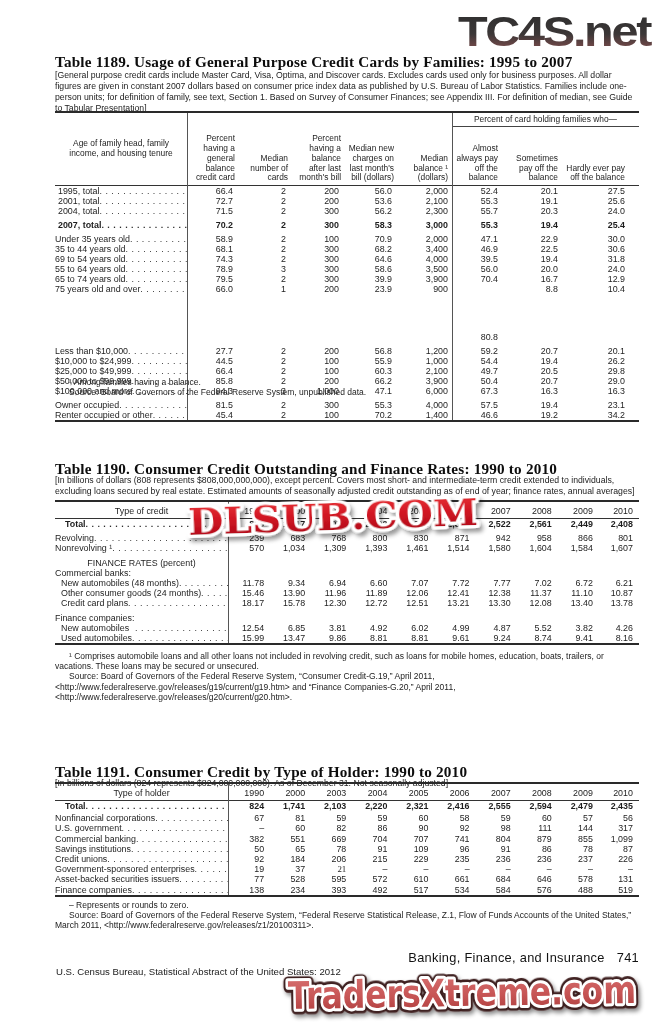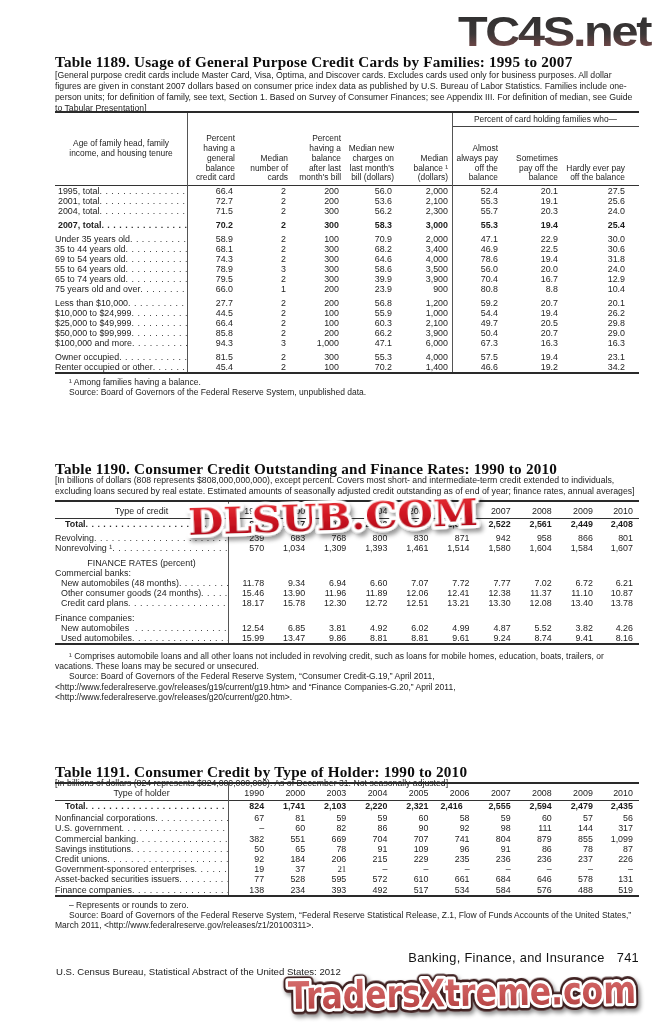--- a/index.html
+++ b/index.html
@@ -171,21 +171,21 @@
         <div class="trow">
           <div class="lbl" style="width: 132px;">
             <span class="tx">69 to 54 years old</span>
             <span class="dots"></span>
           </div>
           <div class="num" style="width: 53px; padding-right: 7px;">74.3</div>
           <div class="num" style="width: 53px; padding-right: 7px;">2</div>
           <div class="num" style="width: 53px; padding-right: 7px;">300</div>
           <div class="num" style="width: 53px; padding-right: 7px;">64.6</div>
           <div class="num" style="width: 53px; padding-right: 4px;">4,000</div>
-          <div class="num" style="width: 51px; padding-right: 5px;">78.6</div>
+          <div class="num" style="width: 51px; padding-right: 5px;">39.5</div>
           <div class="num" style="width: 60px; padding-right: 5px;">19.4</div>
           <div class="num" style="width: 76px; padding-right: 14px;">31.8</div>
         </div>
         <div class="trow">
           <div class="lbl" style="width: 132px;">
             <span class="tx">55 to 64 years old</span>
             <span class="dots"></span>
           </div>
           <div class="num" style="width: 53px; padding-right: 7px;">78.9</div>
           <div class="num" style="width: 53px; padding-right: 7px;">3</div>
@@ -213,21 +213,21 @@
         <div class="trow">
           <div class="lbl" style="width: 132px;">
             <span class="tx">75 years old and over</span>
             <span class="dots"></span>
           </div>
           <div class="num" style="width: 53px; padding-right: 7px;">66.0</div>
           <div class="num" style="width: 53px; padding-right: 7px;">1</div>
           <div class="num" style="width: 53px; padding-right: 7px;">200</div>
           <div class="num" style="width: 53px; padding-right: 7px;">23.9</div>
           <div class="num" style="width: 53px; padding-right: 4px;">900</div>
-          <div class="num" style="width: 51px; padding-right: 5px;">80.8</div>
+          <div class="num" style="width: 51px; padding-right: 5px; margin-top: 48px;">80.8</div>
           <div class="num" style="width: 60px; padding-right: 5px;">8.8</div>
           <div class="num" style="width: 76px; padding-right: 14px;">10.4</div>
         </div>
         <div class="trow gap">
           <div class="lbl" style="width: 132px;">
             <span class="tx">Less than $10,000</span>
             <span class="dots"></span>
           </div>
           <div class="num" style="width: 53px; padding-right: 7px;">27.7</div>
           <div class="num" style="width: 53px; padding-right: 7px;">2</div>
@@ -541,21 +541,21 @@
         <div class="trow bold">
           <div class="lbl" style="width: 173px;">
             <span class="tx" style="padding-left: 10px;">Total</span>
             <span class="dots"></span>
           </div>
           <div class="num" style="width: 41.1px; padding-right: 5px;">824</div>
           <div class="num" style="width: 41.1px; padding-right: 5px;">1,741</div>
           <div class="num" style="width: 41.1px; padding-right: 5px;">2,103</div>
           <div class="num" style="width: 41.1px; padding-right: 5px;">2,220</div>
           <div class="num" style="width: 41.1px; padding-right: 5px;">2,321</div>
-          <div class="num" style="width: 41.1px; padding-right: 5px; text-align: center;">2,416</div>
+          <div class="num" style="width: 41.1px; padding-right: 5px;">2,416</div>
           <div class="num" style="width: 41.1px; padding-right: 5px;">2,555</div>
           <div class="num" style="width: 41.1px; padding-right: 5px;">2,594</div>
           <div class="num" style="width: 41.1px; padding-right: 5px;">2,479</div>
           <div class="num" style="width: 41.1px; padding-right: 6px;">2,435</div>
         </div>
         <div class="trow gap2">
           <div class="lbl" style="width: 173px;">
             <span class="tx">Nonfinancial corporations</span>
             <span class="dots"></span>
           </div>

